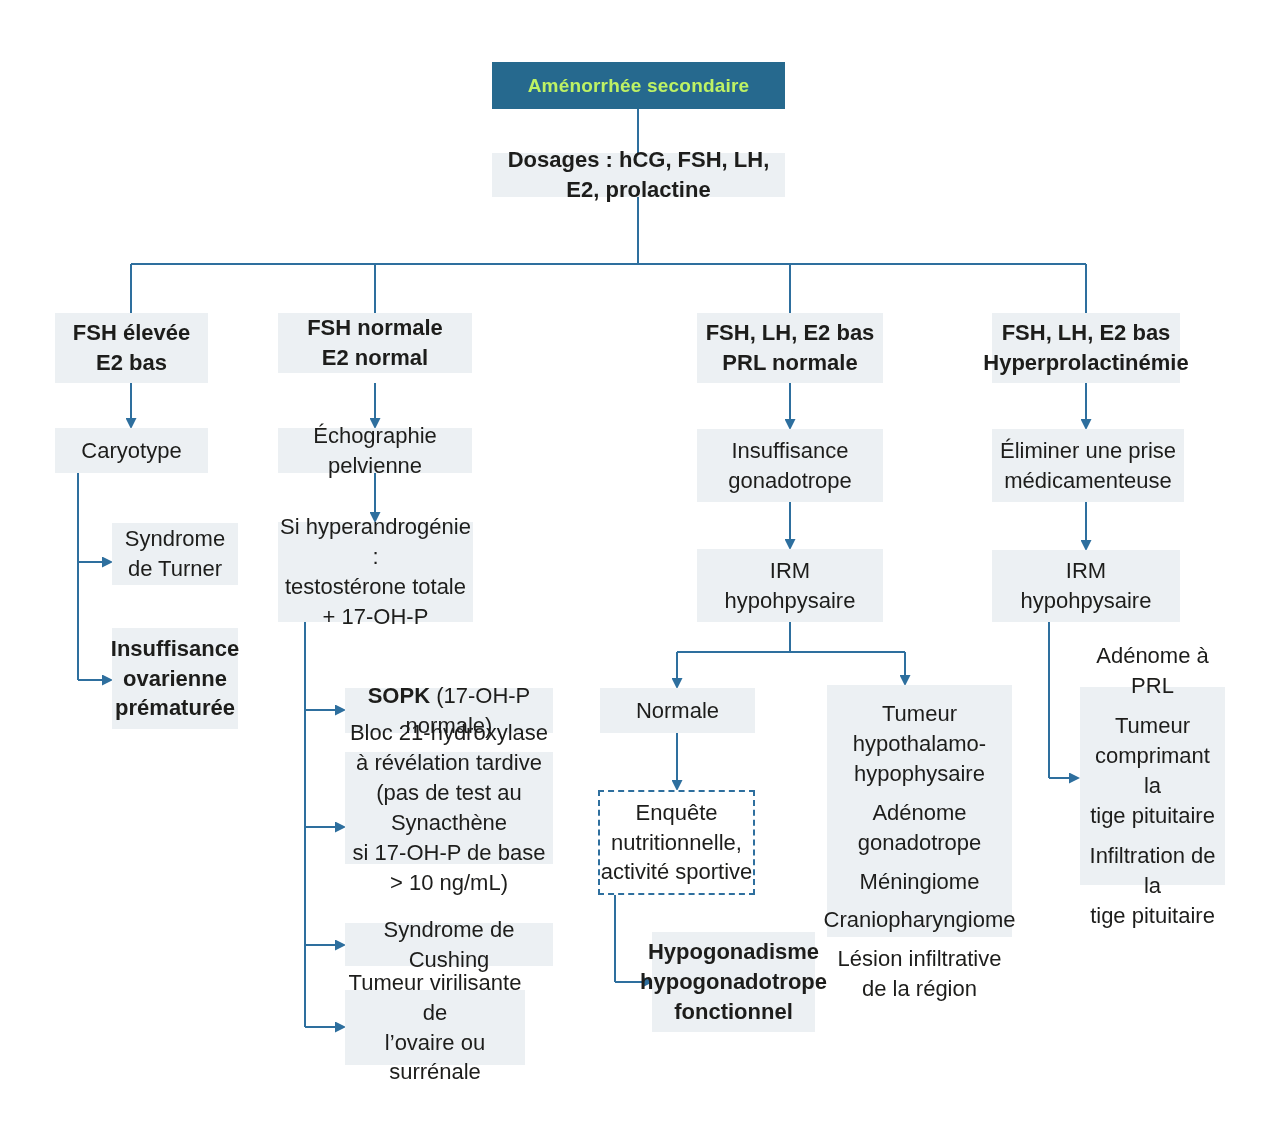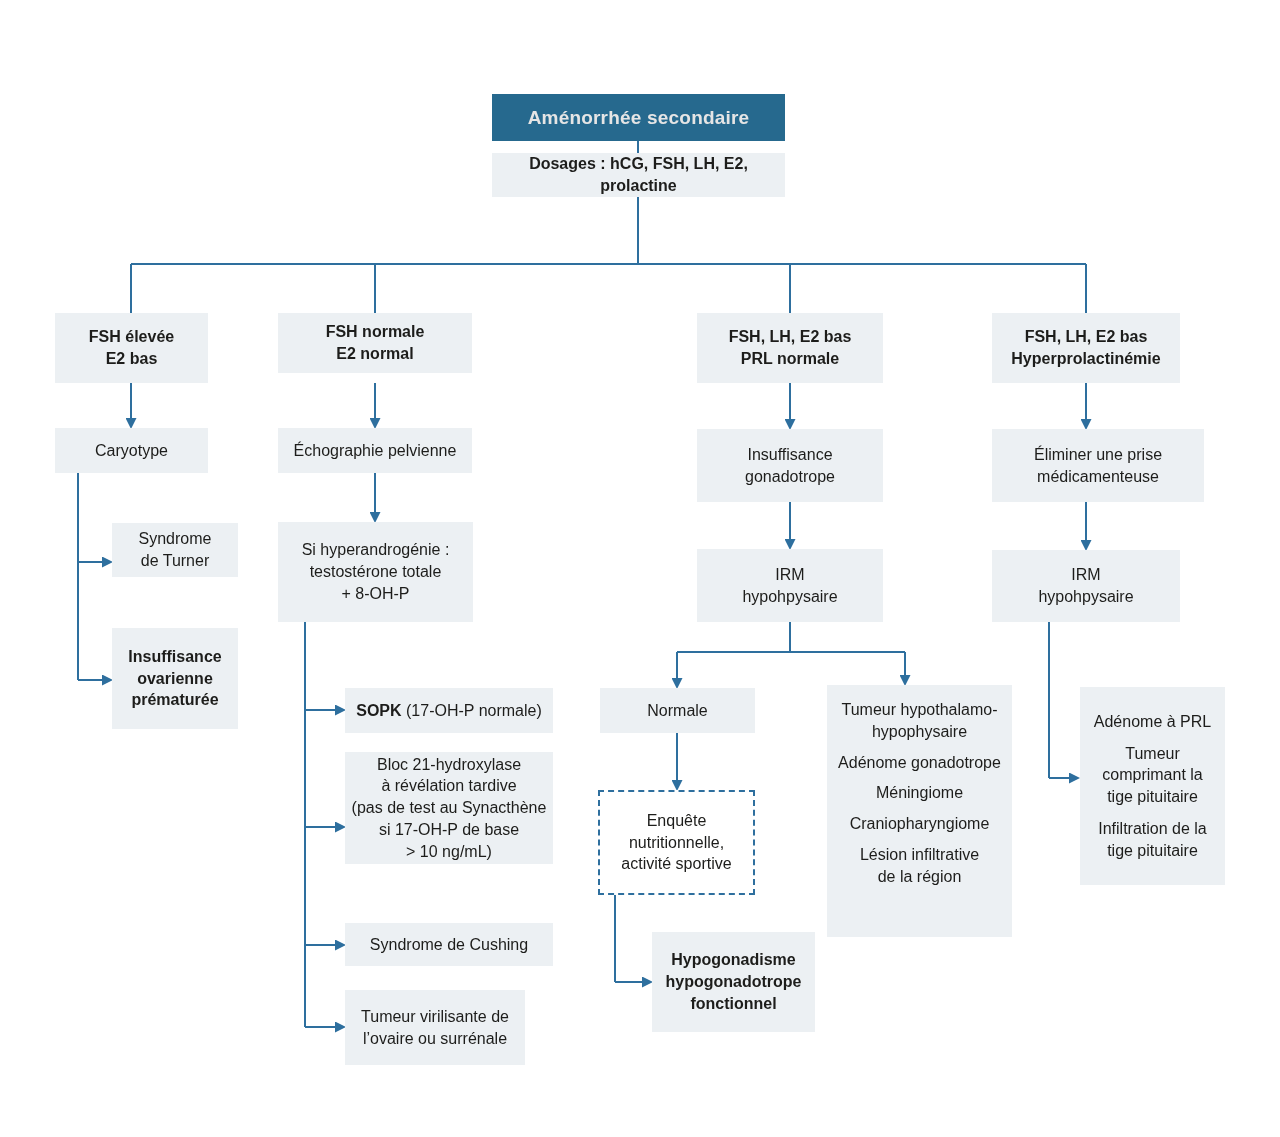--- a/index.html
+++ b/index.html
@@ -2,53 +2,53 @@
 <html><head>
 <meta charset="utf-8">
 <style>
   html,body{margin:0;padding:0;background:#ffffff;}
   body{font-family:"Liberation Sans",sans-serif;font-stretch:condensed;color:#1d1d1b;}
   .canvas{position:relative;width:1280px;height:1137px;background:#ffffff;overflow:hidden;}
   svg.wires{position:absolute;left:0;top:0;width:1280px;height:1137px;}
   .node{
     position:absolute;background:#ecf0f3;display:flex;flex-direction:column;
     align-items:center;justify-content:center;text-align:center;
-    white-space:pre-line;font-size:16px;line-height:1.36;box-sizing:border-box;
+    white-space:pre-line;font-size:22px;line-height:1.36;box-sizing:border-box;
   }
   .b{font-weight:bold;margin-top:16px;}
-  .node--title{background:#26698e;color:#e5e5e5;font-weight:bold;font-size:19px;letter-spacing:.2px;margin-top:32px;}
+  .node--title{background:#26698e;color:#bef264;font-weight:bold;font-size:19px;letter-spacing:.2px;}
   .node--dashed{background:#ffffff;border:2px dashed #2e6f9e;}
   .node--list{justify-content:flex-start;padding:14px 6px;gap:9px;}
 
   #n-title       {left:492px;top:62px;width:293px;height:47px;}
   #n-dosages     {left:492px;top:153px;width:293px;height:44px;font-weight:bold;}
 
   #n-h1          {left:55px;top:313px;width:153px;height:70px;font-weight:bold;}
   #n-caryotype   {left:55px;top:428px;width:153px;height:45px;}
-  #n-turner      {left:112px;top:523px;width:126px;height:54px;}
+  #n-turner      {left:112px;top:523px;width:126px;height:62px;}
   #n-iop         {left:112px;top:628px;width:126px;height:101px;font-weight:bold;}
 
   #n-h2          {left:278px;top:313px;width:194px;height:60px;font-weight:bold;}
   #n-echo        {left:278px;top:428px;width:194px;height:45px;}
   #n-hyperandro  {left:278px;top:522px;width:195px;height:100px;}
   #n-sopk        {left:345px;top:688px;width:208px;height:45px;}
   #n-bloc21      {left:345px;top:752px;width:208px;height:112px;}
   #n-cushing     {left:345px;top:923px;width:208px;height:43px;}
   #n-tumvir      {left:345px;top:990px;width:180px;height:75px;}
 
   #n-h3          {left:697px;top:313px;width:186px;height:70px;font-weight:bold;}
   #n-insgonado   {left:697px;top:429px;width:186px;height:73px;}
   #n-irm3        {left:697px;top:549px;width:186px;height:73px;}
   #n-normale     {left:600px;top:688px;width:155px;height:45px;}
   #n-enquete     {left:598px;top:790px;width:157px;height:105px;}
   #n-hypogonad   {left:652px;top:932px;width:163px;height:100px;font-weight:bold;}
   #n-tumhh       {left:827px;top:685px;width:185px;height:252px;}
 
   #n-h4          {left:992px;top:313px;width:188px;height:70px;font-weight:bold;}
-  #n-eliminer    {left:992px;top:429px;width:212px;height:73px;}
+  #n-eliminer    {left:992px;top:429px;width:192px;height:73px;}
   #n-irm4        {left:992px;top:550px;width:188px;height:72px;}
   #n-adenome     {left:1080px;top:687px;width:145px;height:198px;justify-content:center;gap:10px;}
 </style>
 </head>
 <body>
 
 <div class="canvas">
 
   <svg class="wires" viewBox="0 0 1280 1137" xmlns="http://www.w3.org/2000/svg">
     <defs>
@@ -103,21 +103,21 @@
 de Turner</div>
   <div id="n-iop" class="node">Insuffisance
 ovarienne
 prématurée</div>
 
   <div id="n-h2" class="node">FSH normale
 E2 normal</div>
   <div id="n-echo" class="node">Échographie pelvienne</div>
   <div id="n-hyperandro" class="node">Si hyperandrogénie :
 testostérone totale
-+ 8-OH-P</div>
++ 17-OH-P</div>
   <div id="n-sopk" class="node">
     <div><span class="b">SOPK</span><span> (17-OH-P normale)</span></div>
   </div>
   <div id="n-bloc21" class="node">Bloc 21-hydroxylase
 à révélation tardive
 (pas de test au Synacthène
 si 17-OH-P de base
 &gt; 10 ng/mL)</div>
   <div id="n-cushing" class="node">Syndrome de Cushing</div>
   <div id="n-tumvir" class="node">Tumeur virilisante de

